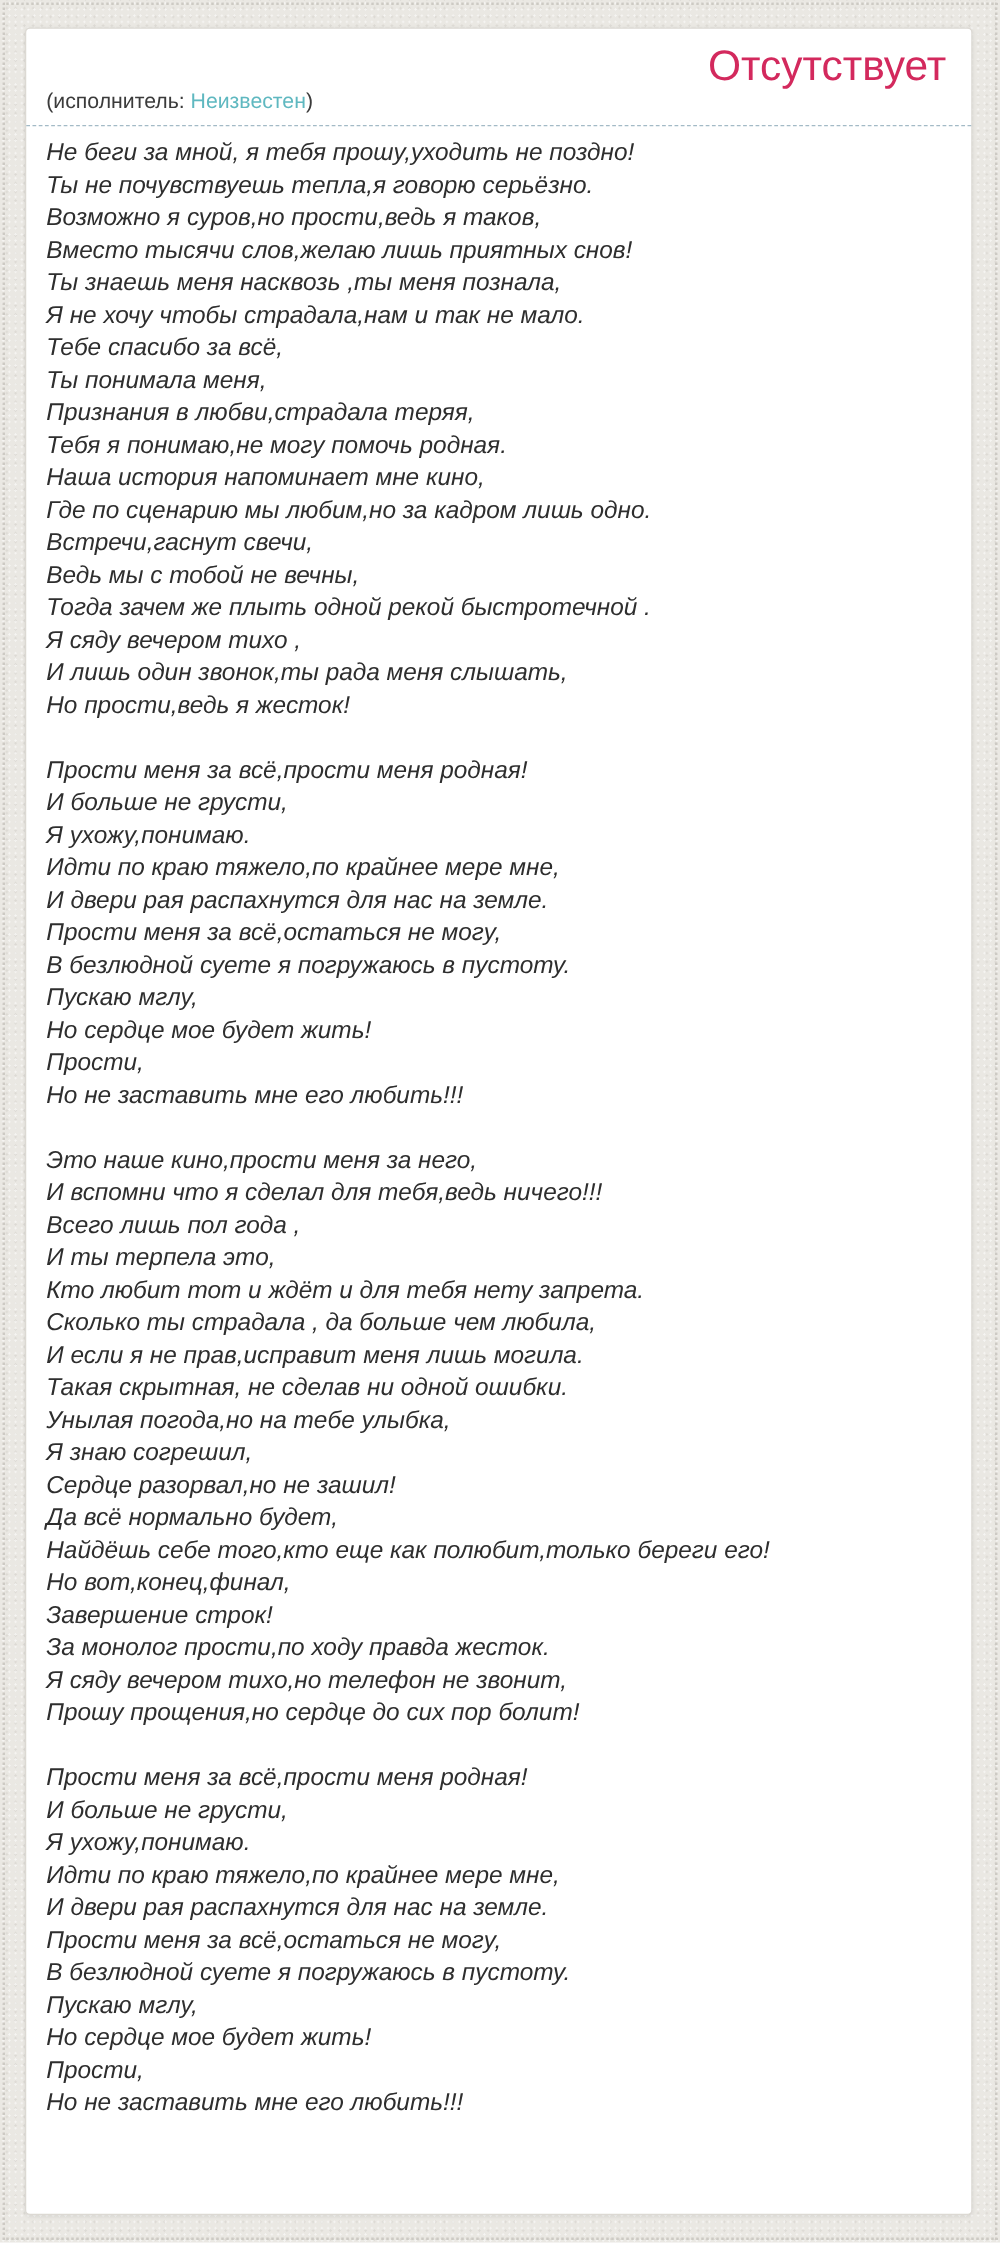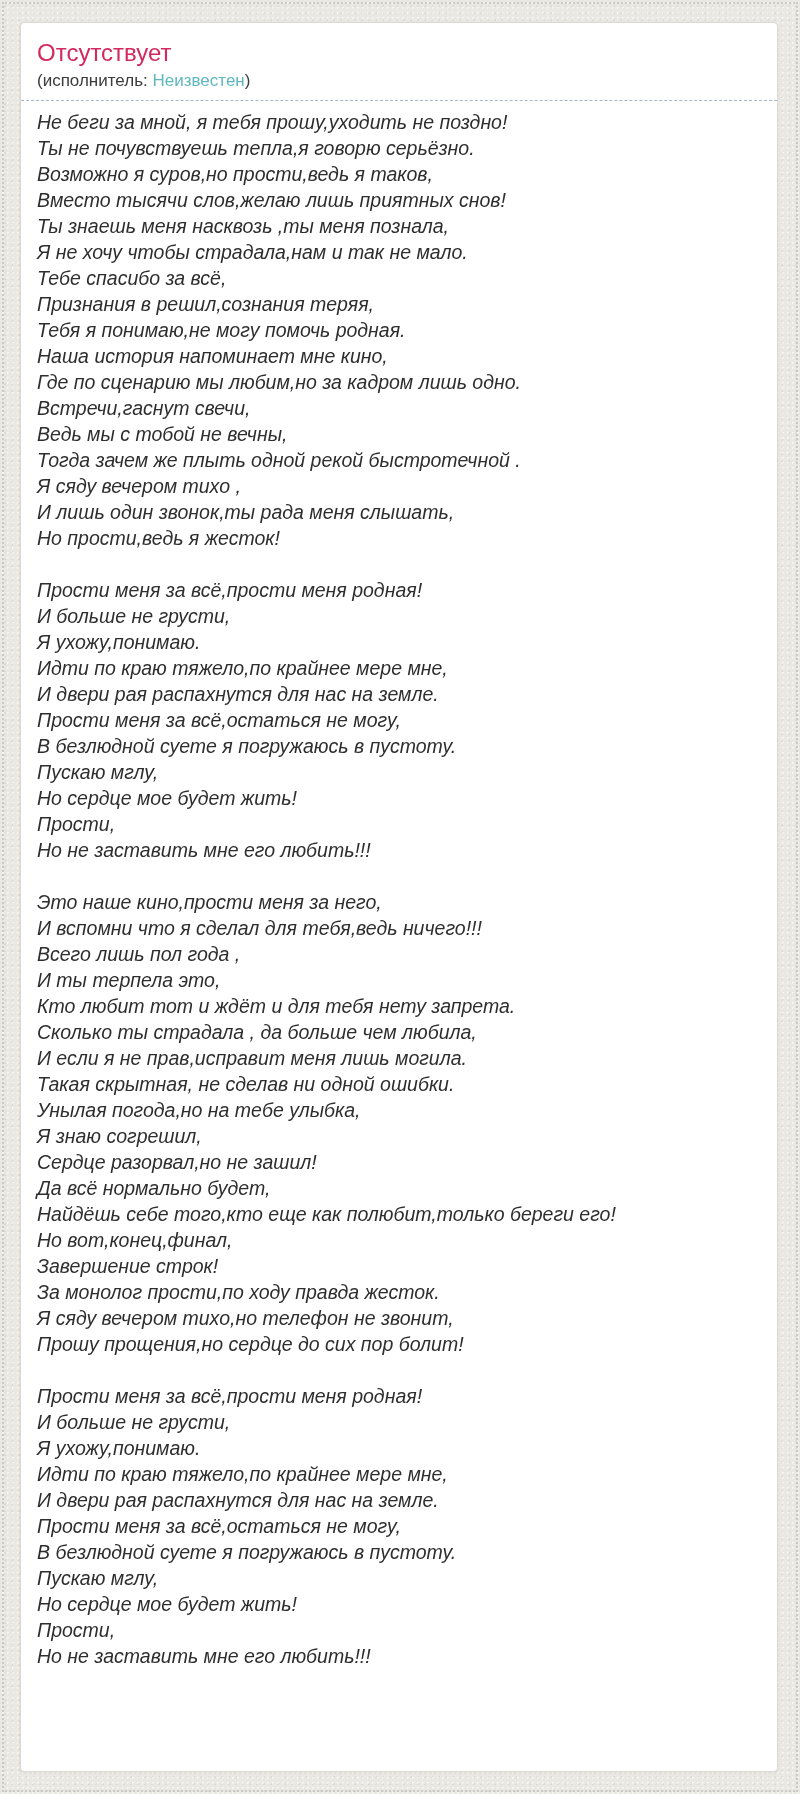--- a/index.html
+++ b/index.html
@@ -36,24 +36,25 @@
     border:1px solid var(--card-border);
     border-radius:4px;
     box-shadow:0 1px 3px rgba(0,0,0,0.07);
   }
   .card-header{
     padding:14px 20px 9px 16px;
     border-bottom:1px dashed var(--separator-color);
   }
   .song-title{
     margin:0;
-    font-size:24px;
+    font-size:34px;
     line-height:32px;
     font-weight:normal;
     color:var(--title-color);
+    text-align:right;
   }
   .artist-line{
     margin-top:2px;
     font-size:17px;
     line-height:20px;
     color:var(--label-color);
   }
   .artist-link{
     color:var(--link-color);
     text-decoration:none;
@@ -79,21 +80,22 @@
     <div class="artist-line"><span>(исполнитель: </span><a class="artist-link">Неизвестен</a><span>)</span></div>
   </div>
   <div class="lyrics">
       <div class="lyric-line">Не беги за мной, я тебя прошу,уходить не поздно!</div>
       <div class="lyric-line">Ты не почувствуешь тепла,я говорю серьёзно.</div>
       <div class="lyric-line">Возможно я суров,но прости,ведь я таков,</div>
       <div class="lyric-line">Вместо тысячи слов,желаю лишь приятных снов!</div>
       <div class="lyric-line">Ты знаешь меня насквозь ,ты меня познала,</div>
       <div class="lyric-line">Я не хочу чтобы страдала,нам и так не мало.</div>
       <div class="lyric-line">Тебе спасибо за всё,</div>
-      <div class="lyric-line">Признания в решил,сознания теряя,</div>
+      <div class="lyric-line">Ты понимала меня,</div>
+      <div class="lyric-line">Признания в любви,страдала теряя,</div>
       <div class="lyric-line">Тебя я понимаю,не могу помочь родная.</div>
       <div class="lyric-line">Наша история напоминает мне кино,</div>
       <div class="lyric-line">Где по сценарию мы любим,но за кадром лишь одно.</div>
       <div class="lyric-line">Встречи,гаснут свечи,</div>
       <div class="lyric-line">Ведь мы с тобой не вечны,</div>
       <div class="lyric-line">Тогда зачем же плыть одной рекой быстротечной .</div>
       <div class="lyric-line">Я сяду вечером тихо ,</div>
       <div class="lyric-line">И лишь один звонок,ты рада меня слышать,</div>
       <div class="lyric-line">Но прости,ведь я жесток!</div>
       <div class="lyric-line">&nbsp;</div>

